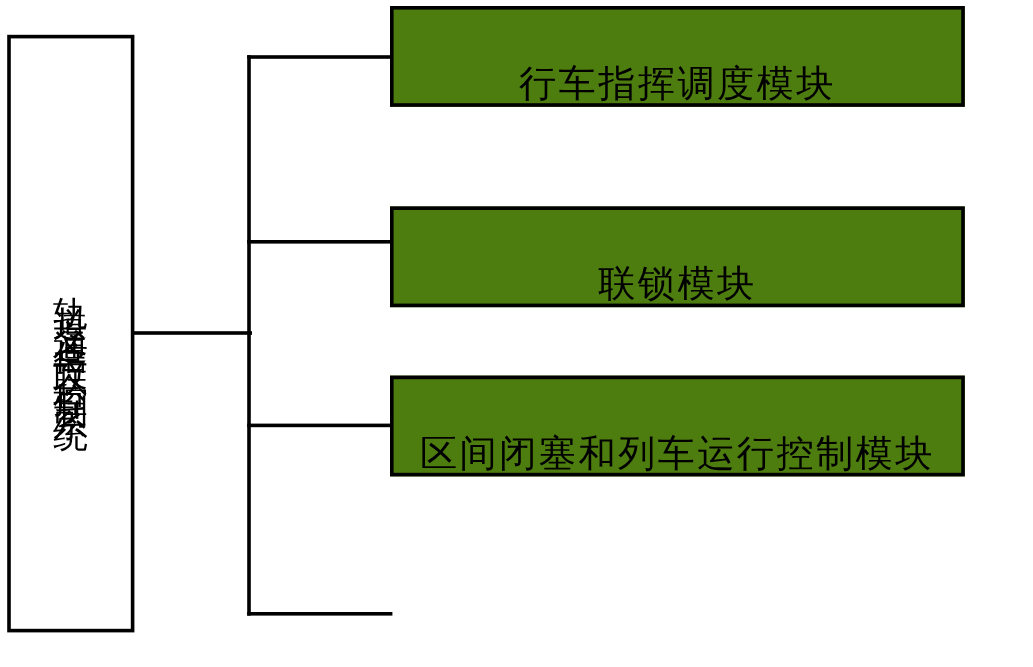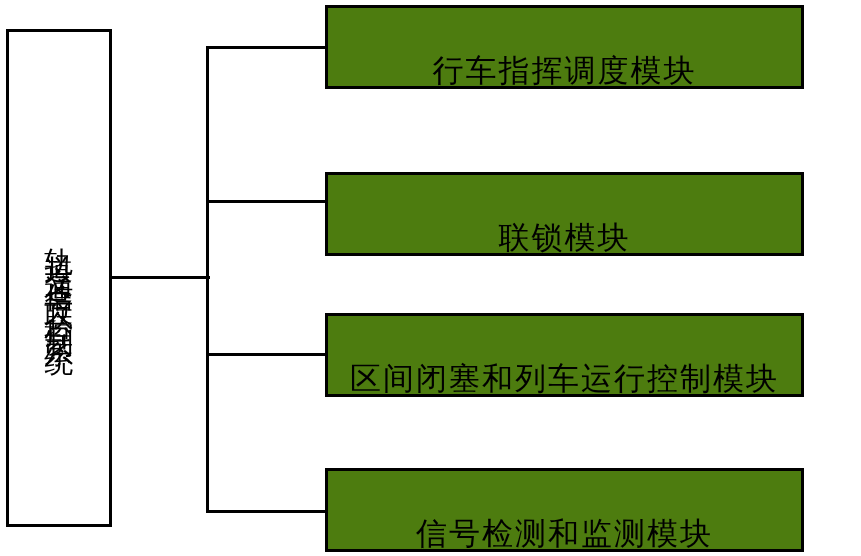--- a/index.html
+++ b/index.html
@@ -125,17 +125,14 @@
   </div>
 
   <div class="module-box m2">
     <div class="module-label">联锁模块</div>
   </div>
 
   <div class="module-box m3">
     <div class="module-label">区间闭塞和列车运行控制模块</div>
   </div>
 
-  <div class="module-box m4">
-    <div class="module-label">信号检测和监测模块</div>
-  </div>
 
 </div>
 
 </body></html>

